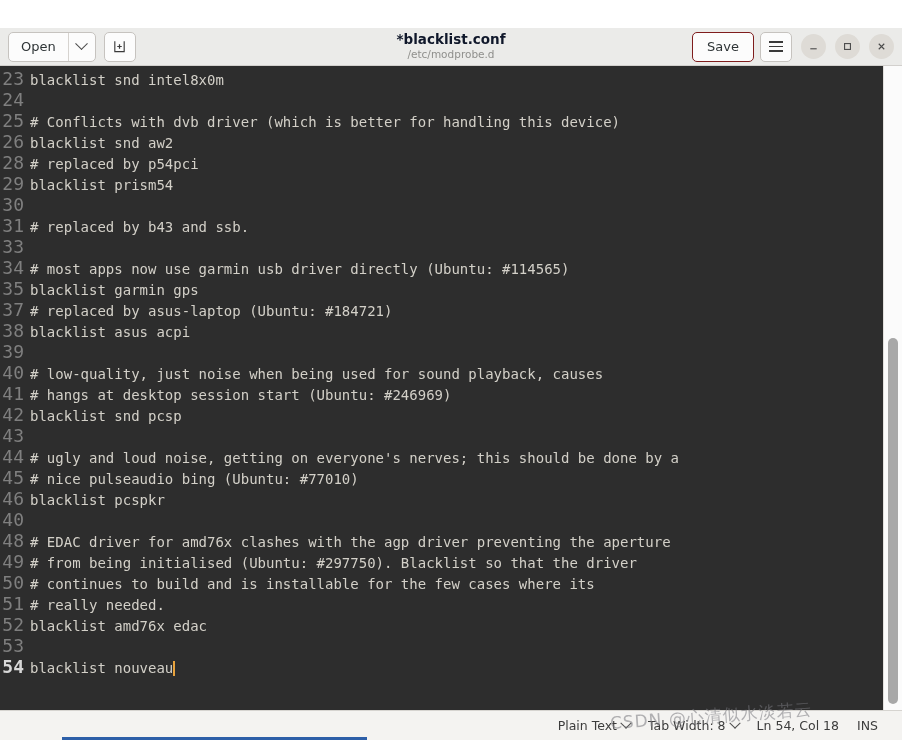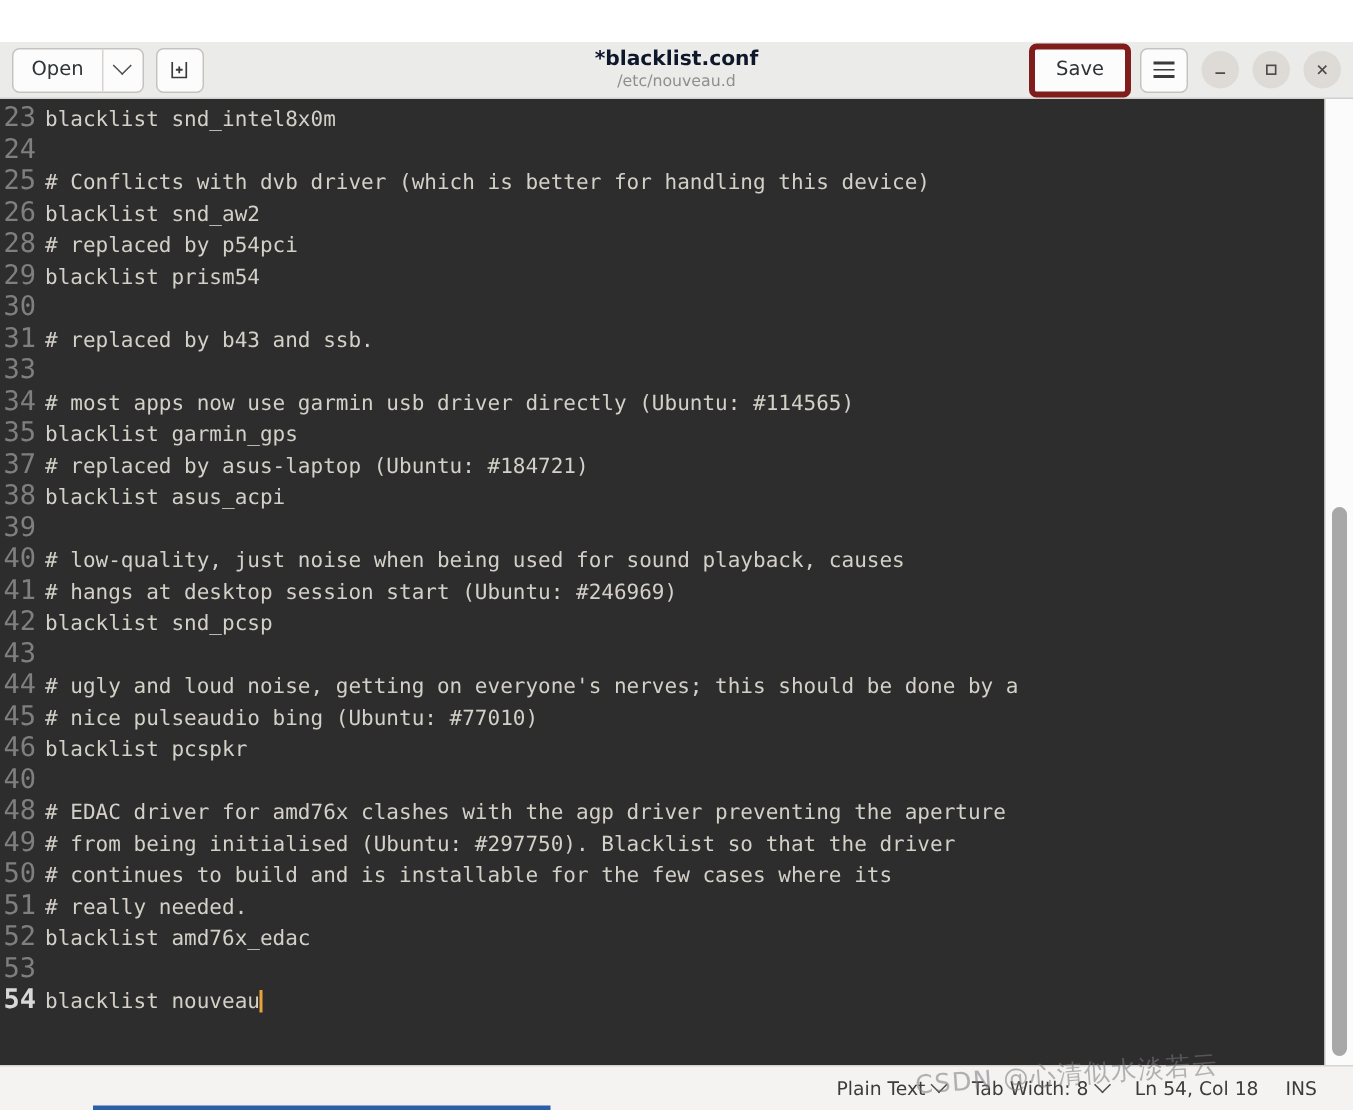--- a/index.html
+++ b/index.html
@@ -99,21 +99,21 @@
     align-items: center;
     justify-content: center;
     cursor: default;
   }
   .icon-btn svg { display: block; }
 
   .save-btn {
     height: 28px;
     padding: 0 14px;
     background: #fcfcfc;
-    border: 4px solid #7f1d1d;
+    border: 1px solid #7f1d1d;
     border-radius: 5px;
     display: flex;
     align-items: center;
     justify-content: center;
     font-size: 13px;
     color: #2e3436;
     cursor: default;
   }
 
   .menu-btn {
@@ -336,21 +336,21 @@
         <svg width="15" height="15" viewBox="0 0 16 16">
           <path d="M3 2.5 L3 13.5 L13 13.5 L13 2.5" fill="none" stroke="#3a3a3a" stroke-width="1.2"></path>
           <path d="M8 5.6 L8 10.4 M5.6 8 L10.4 8" stroke="#3a3a3a" stroke-width="1.3"></path>
         </svg>
       </div>
 
     </div>
 
     <div class="title-block">
       <div class="doc-title">*blacklist.conf</div>
-      <div class="doc-sub">/etc/nouveau.d</div>
+      <div class="doc-sub">/etc/modprobe.d</div>
     </div>
 
     <div class="tb-right">
 
       <div class="save-btn">
         <span>Save</span>
       </div>
 
       <div class="menu-btn">
         <span></span>

